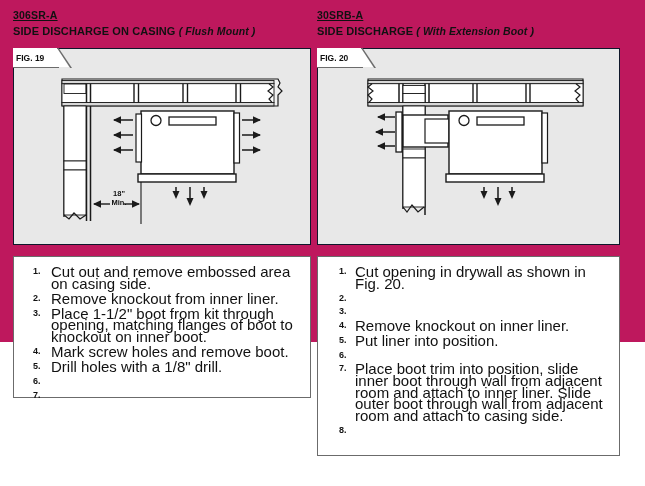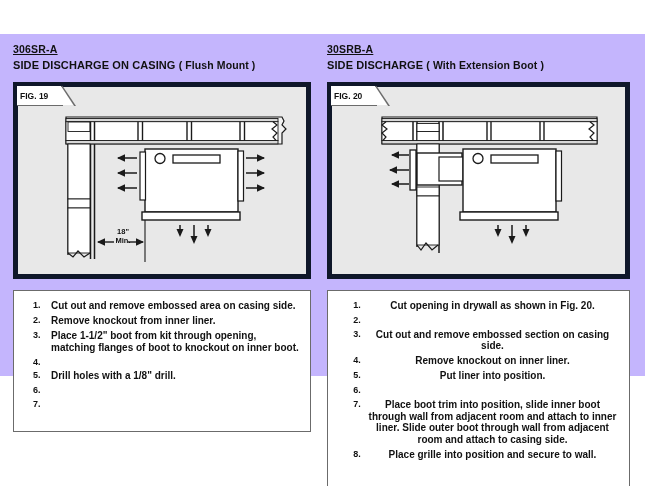--- a/index.html
+++ b/index.html
@@ -6,26 +6,25 @@
   html, body {
     margin: 0; padding: 0;
     width: 645px; height: 486px;
     background: #ffffff;
     font-family: "Liberation Sans", sans-serif;
     overflow: hidden;
   }
   .page {
     position: relative;
     width: 645px; height: 342px;
-    background: #c4b5fd;
-    margin-top: 34px;
+    background: #be185d;
   }
   .panel { position: absolute; top: 0; height: 486px; }
   .panel-left  { left: 0;   width: 322px; }
-  .panel-right { left: 320px; width: 317px; text-align: center; }
+  .panel-right { left: 310px; width: 317px; }
 
   
   .model-code {
     position: absolute;
     font-size: 10.5px;
     font-weight: bold;
     color: #111;
     text-decoration: underline;
     letter-spacing: 0.2px;
     white-space: nowrap;
@@ -33,28 +32,29 @@
   .title-line {
     position: absolute;
     font-size: 11px;
     font-weight: bold;
     color: #111;
     white-space: nowrap;
     letter-spacing: 0.1px;
   }
   .title-line .paren {
     font-weight: bold;
+    font-style: italic;
     font-size: 10.5px;
   }
 
   
   .figbox {
     position: absolute;
     background: #e8e8e8;
-    border: 5px solid #0f172a;
+    border: 1px solid #0f172a;
   }
   .fig-notch {
     position: absolute;
     left: -1px; top: -1px;
     width: 56px; height: 19px;
     background: #ffffff;
     border-right: none;
     clip-path: polygon(0 0, 44px 0, 56px 19px, 0 19px);
   }
   .fig-notch-edge {
@@ -91,24 +91,23 @@
   .inst-row { display: flex; margin-bottom: 3.5px; }
   .inst-num {
     flex: 0 0 30px;
     font-size: 9px;
     font-weight: bold;
     color: #111;
     padding-left: 12px;
   }
   .inst-txt {
     flex: 1;
-    font-size: 10px;
+    font-size: 15px;
     color: #111;
     line-height: 11.6px;
-    font-weight: bold;
   }
   .panel-right .inst-num { padding-left: 14px; }
 </style>
 </head>
 <body>
 
 <div class="page">
 
   <div class="panel panel-left">
 
@@ -224,20 +223,21 @@
         <div class="inst-row">
           <div class="inst-num">2.</div>
           <div class="inst-txt">Remove knockout from inner liner.</div>
         </div>
         <div class="inst-row">
           <div class="inst-num">3.</div>
           <div class="inst-txt">Place 1-1/2" boot from kit through opening, matching flanges of boot to knockout on inner boot.</div>
         </div>
         <div class="inst-row">
           <div class="inst-num">4.</div>
+          <div class="inst-txt">Mark screw holes and remove boot.</div>
         </div>
         <div class="inst-row">
           <div class="inst-num">5.</div>
           <div class="inst-txt">Drill holes with a 1/8" drill.</div>
         </div>
         <div class="inst-row">
           <div class="inst-num">6.</div>
         </div>
         <div class="inst-row">
           <div class="inst-num">7.</div>
@@ -332,38 +332,36 @@
       <div class="inst-list">
         <div class="inst-row">
           <div class="inst-num">1.</div>
           <div class="inst-txt">Cut opening in drywall as shown in Fig. 20.</div>
         </div>
         <div class="inst-row">
           <div class="inst-num">2.</div>
         </div>
         <div class="inst-row">
           <div class="inst-num">3.</div>
-          <div class="inst-txt">Cut out and remove embossed section on casing side.</div>
         </div>
         <div class="inst-row">
           <div class="inst-num">4.</div>
           <div class="inst-txt">Remove knockout on inner liner.</div>
         </div>
         <div class="inst-row">
           <div class="inst-num">5.</div>
           <div class="inst-txt">Put liner into position.</div>
         </div>
         <div class="inst-row">
           <div class="inst-num">6.</div>
         </div>
         <div class="inst-row">
           <div class="inst-num">7.</div>
           <div class="inst-txt">Place boot trim into position, slide inner boot through wall from adjacent room and attach to inner liner. Slide outer boot through wall from adjacent room and attach to casing side.</div>
         </div>
         <div class="inst-row">
           <div class="inst-num">8.</div>
-          <div class="inst-txt">Place grille into position and secure to wall.</div>
         </div>
       </div>
     </div>
   </div>
 
 </div>
 
 </body></html>

